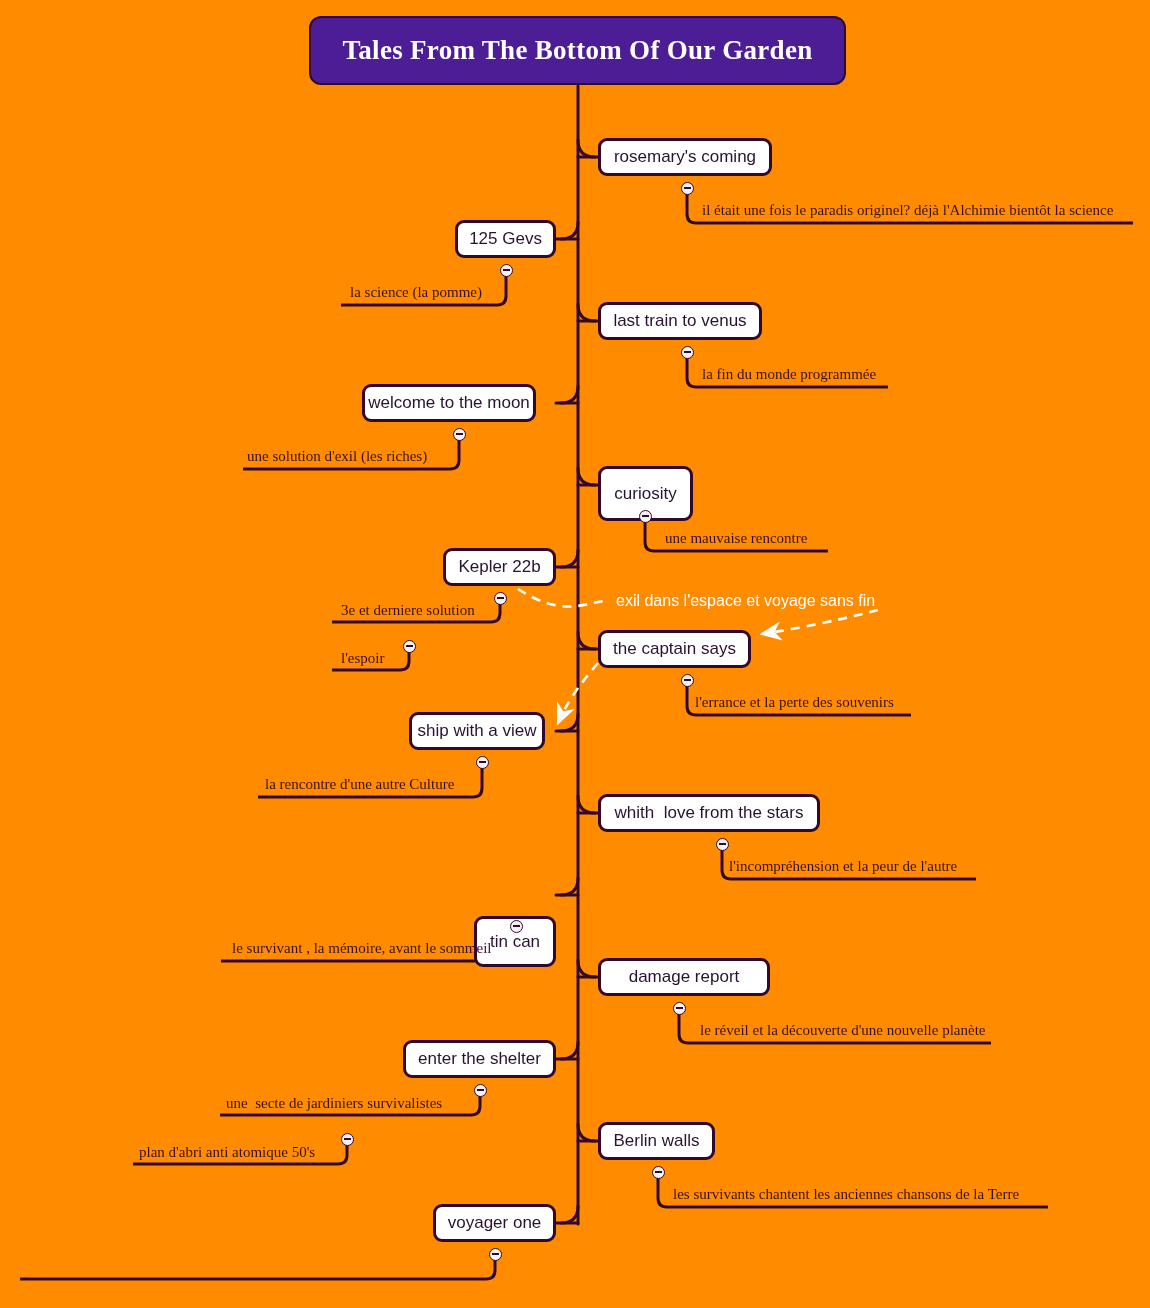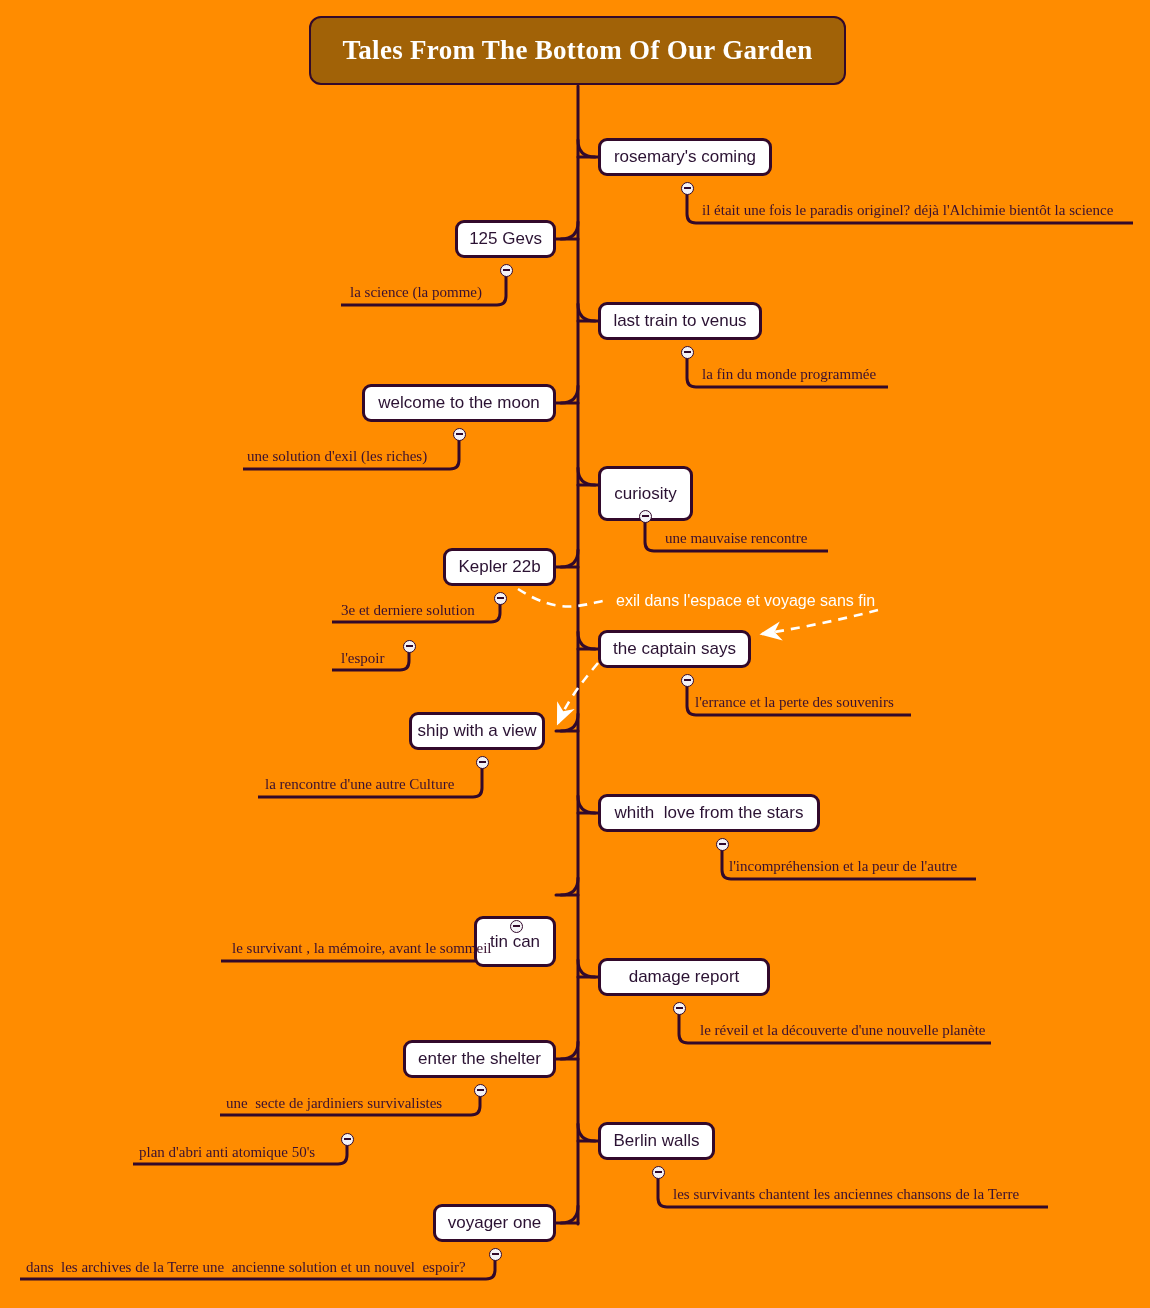--- a/index.html
+++ b/index.html
@@ -8,21 +8,21 @@
     background:#FF8C00;
     font-family:"Liberation Sans", sans-serif;
   }
   #canvas{position:absolute;inset:0;width:1150px;height:1308px;}
   .layer{position:absolute;left:0;top:0;width:1150px;height:1308px;}
   svg.layer{pointer-events:none;}
 
   
   .root-node{
     position:absolute;
-    background:#a16207;
+    background:#4c1d95;
     border:2px solid #32092b;
     border-radius:12px;
     color:#ffffff;
     font-family:"Liberation Serif", serif;
     font-weight:bold;
     font-size:27px;
     letter-spacing:.3px;
     display:flex;align-items:center;justify-content:center;
     text-align:center;
     box-sizing:border-box;
@@ -178,21 +178,21 @@
   </div>
   <div class="toggle" style="left:500px;top:264px;"></div>
   <div class="sublabel left" style="left:350px;top:285px;">la science (la pomme)</div>
 
   <div class="node" style="left:598px;top:302px;width:164px;height:38px;">
     <span>last train to venus</span>
   </div>
   <div class="toggle" style="left:681px;top:346px;"></div>
   <div class="sublabel right" style="left:702px;top:367px;">la fin du monde programmée</div>
 
-  <div class="node" style="left:362px;top:384px;width:194px;height:38px;">
+  <div class="node" style="left:362px;top:384px;width:174px;height:38px;">
     <span>welcome to the moon</span>
   </div>
   <div class="toggle" style="left:453px;top:428px;"></div>
   <div class="sublabel left" style="left:247px;top:449px;">une solution d'exil (les riches)</div>
 
   <div class="node" style="left:598px;top:466px;width:95px;height:55px;">
     <span>curiosity</span>
   </div>
   <div class="toggle" style="left:639px;top:510px;"></div>
   <div class="sublabel right" style="left:665px;top:531px;">une mauvaise rencontre</div>
@@ -246,17 +246,16 @@
   <div class="node" style="left:598px;top:1122px;width:117px;height:38px;">
     <span>Berlin walls</span>
   </div>
   <div class="toggle" style="left:652px;top:1166px;"></div>
   <div class="sublabel right" style="left:673px;top:1187px;">les survivants chantent les anciennes chansons de la Terre</div>
 
   <div class="node" style="left:433px;top:1204px;width:123px;height:38px;">
     <span>voyager one</span>
   </div>
   <div class="toggle" style="left:489px;top:1248px;"></div>
-  <div class="sublabel left" style="left:26px;top:1260px;">dans  les archives de la Terre une  ancienne solution et un nouvel  espoir?</div>
 
   <div class="rel-label" style="left:616px;top:592px;">exil dans l'espace et voyage sans fin</div>
 
 </div>
 
 </body></html>

